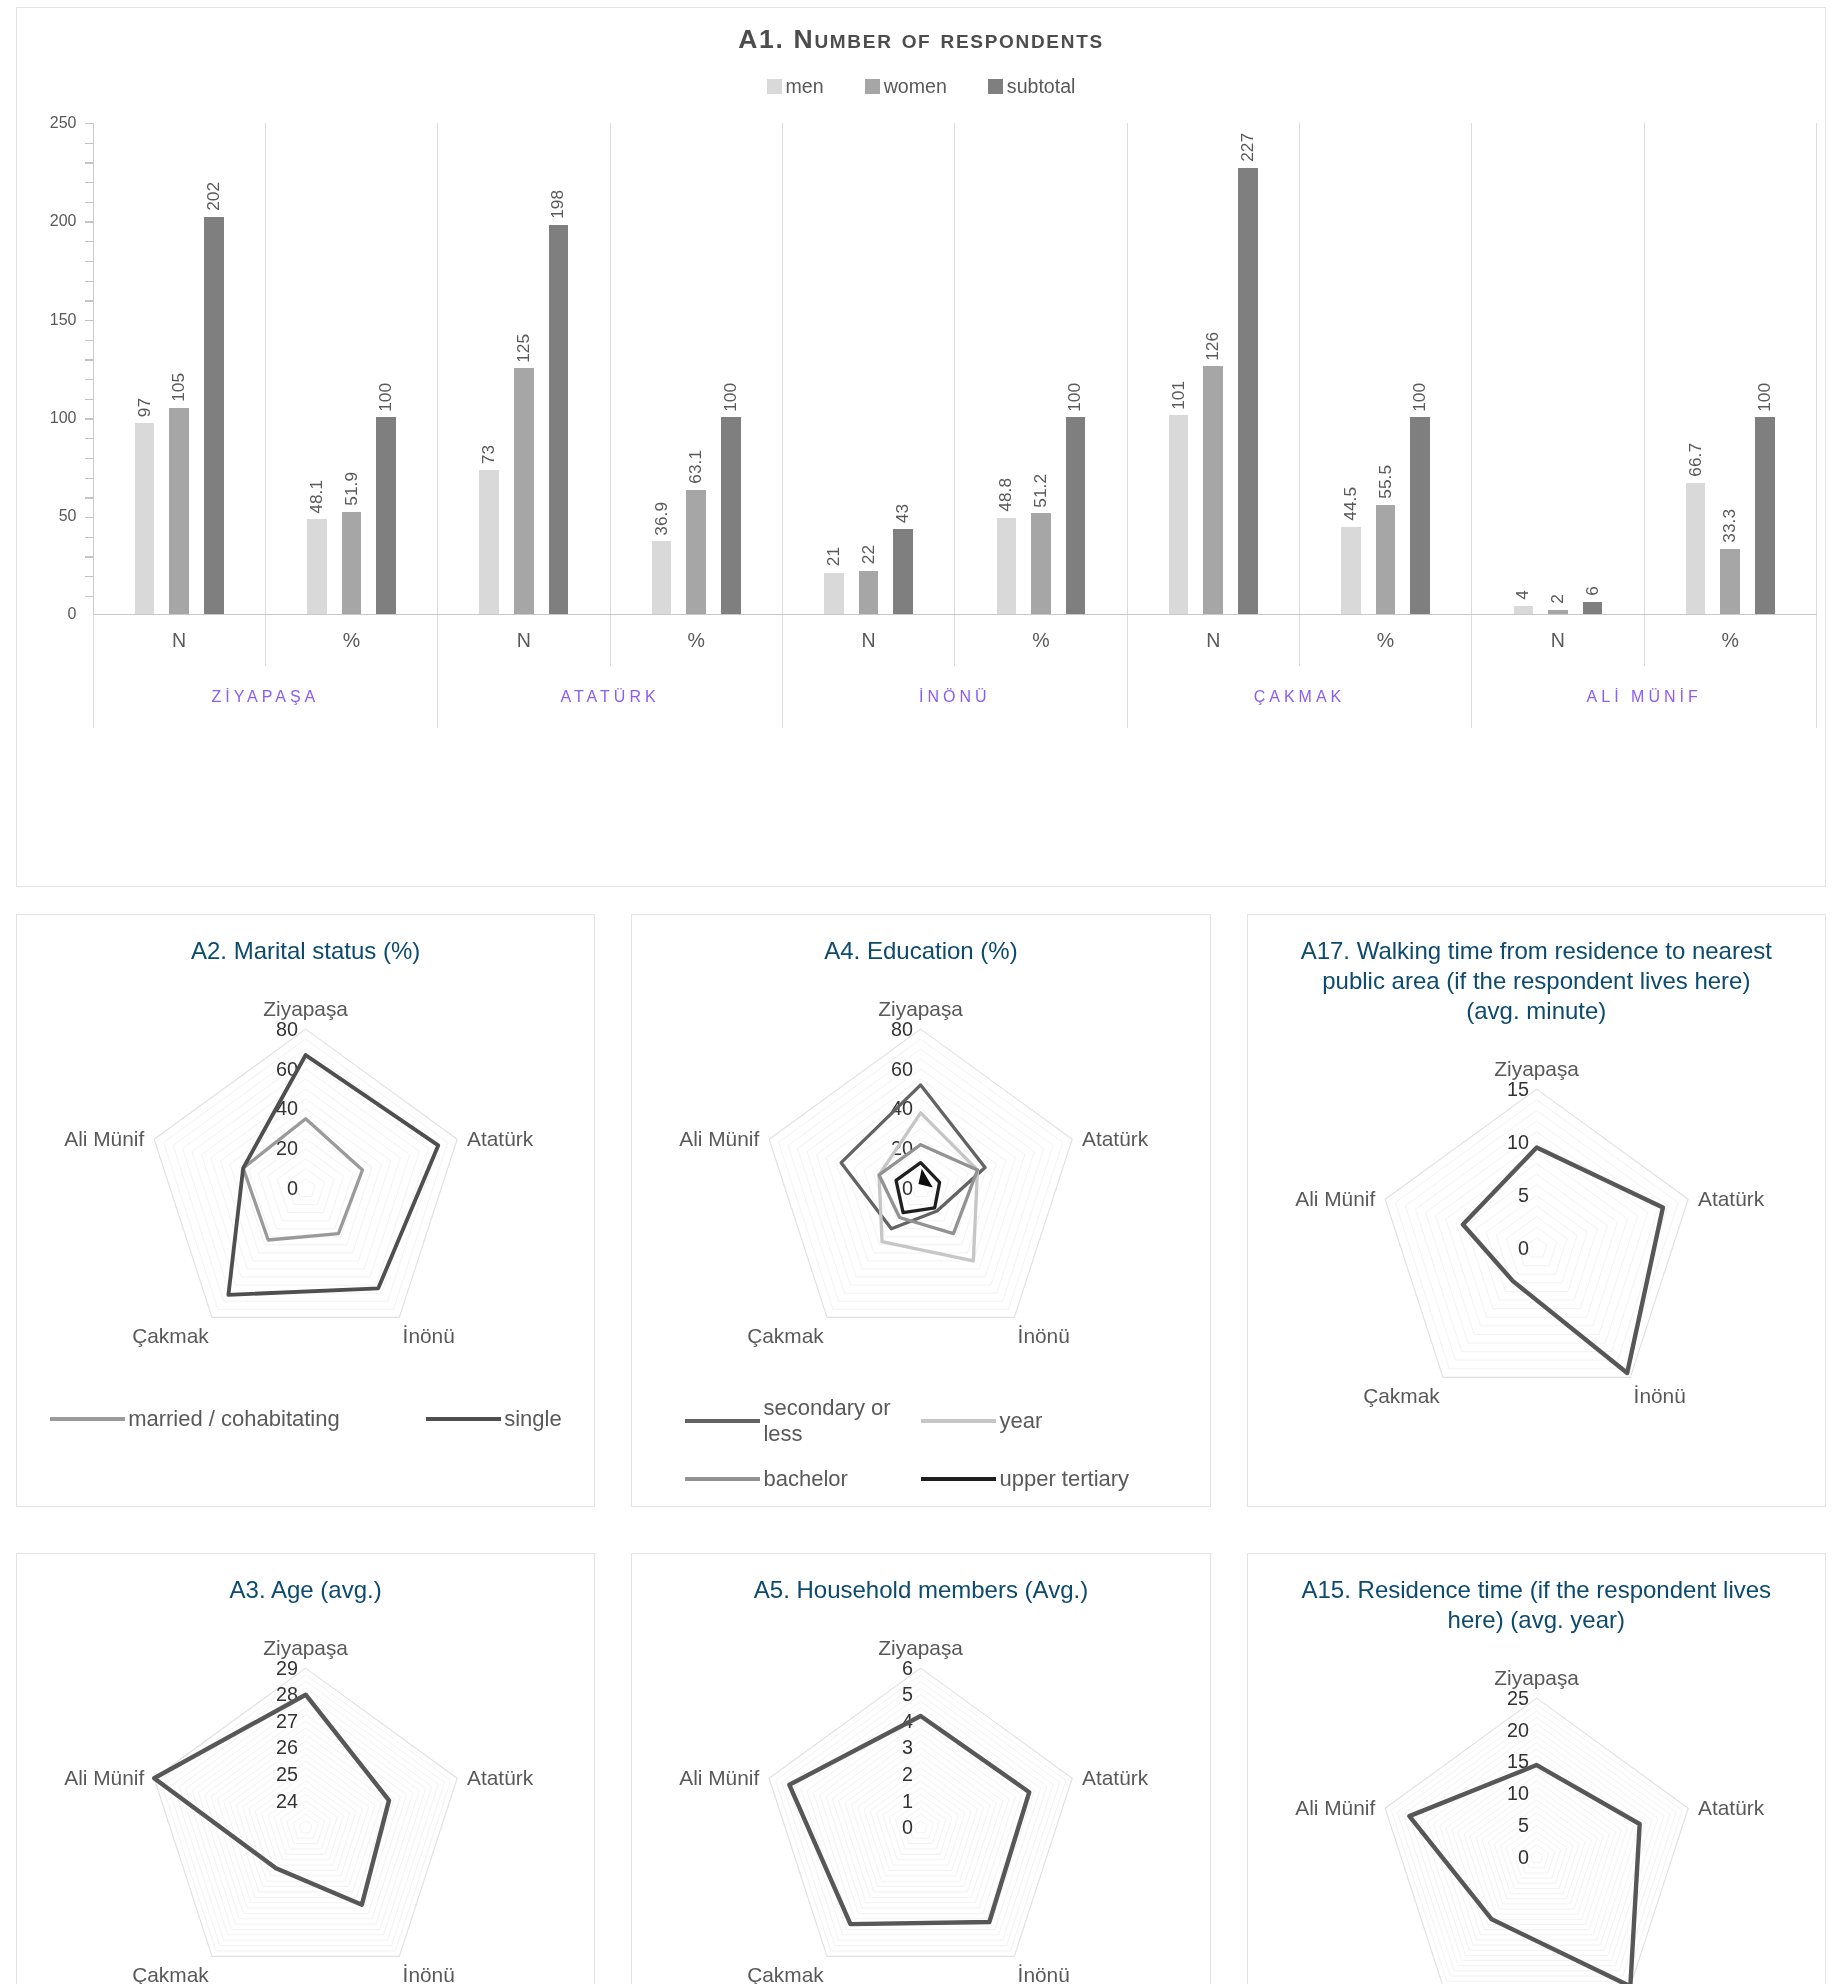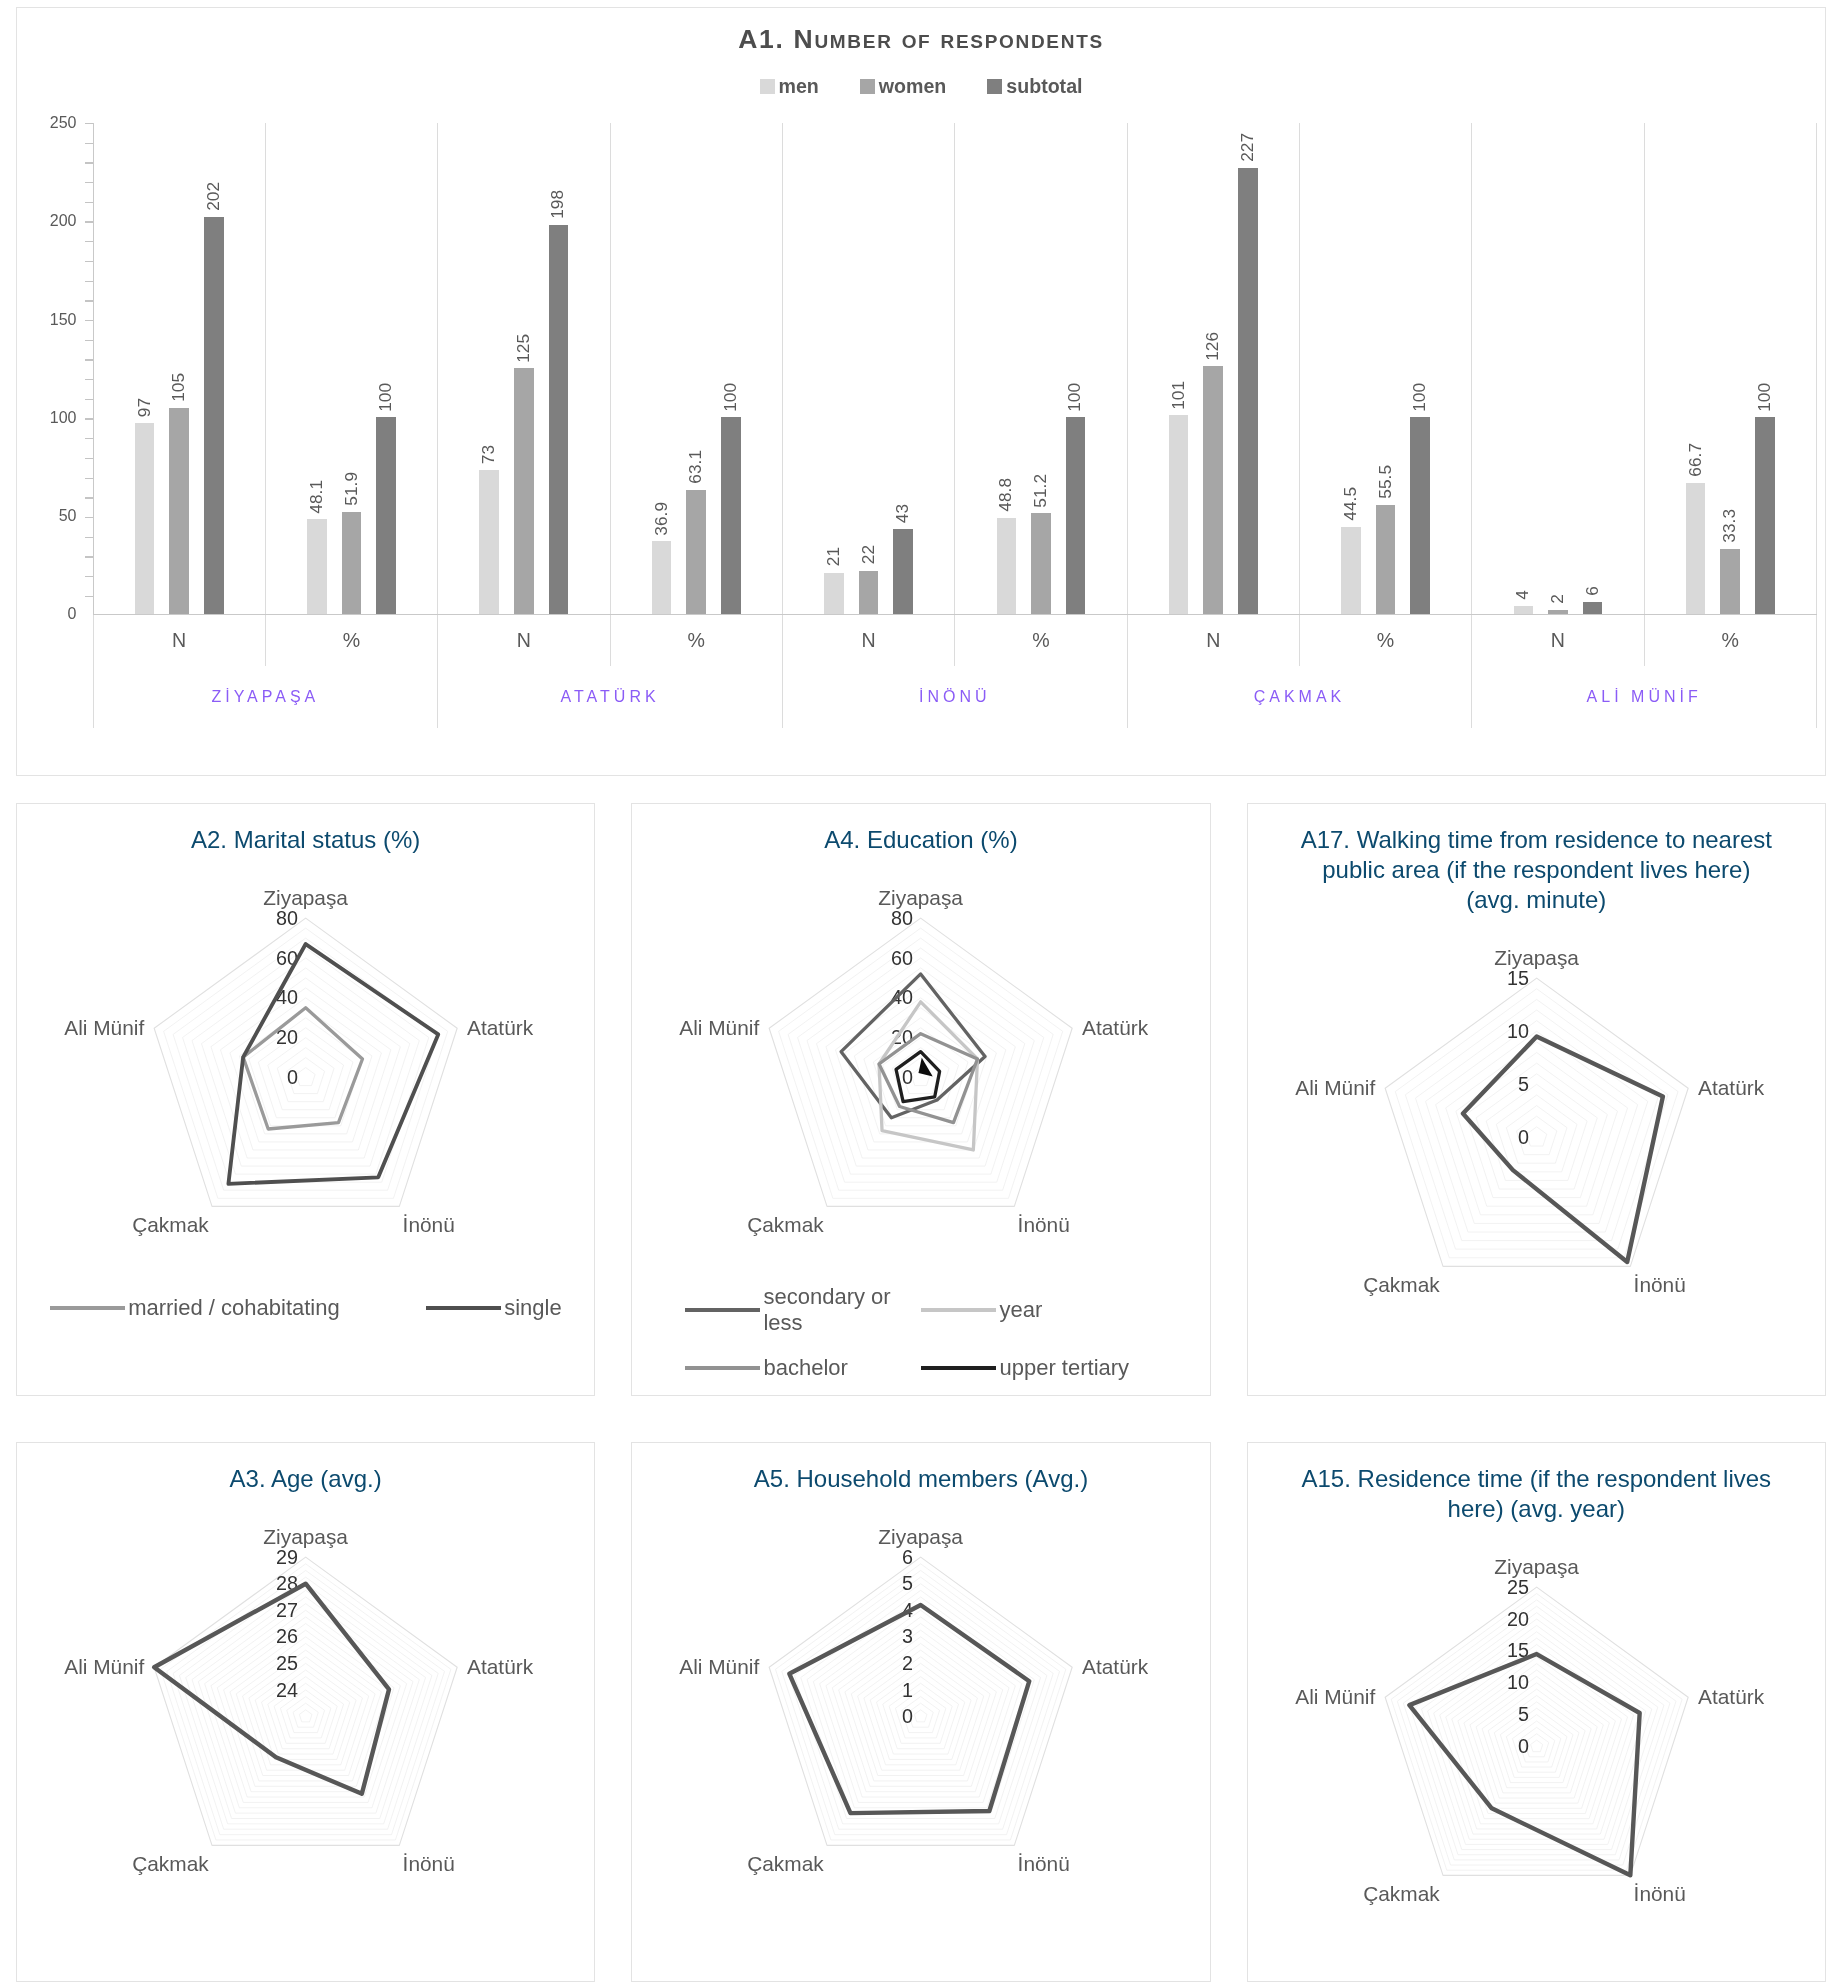--- a/index.html
+++ b/index.html
@@ -1,24 +1,24 @@
 <!DOCTYPE html>
 <html style="font-size:9.2px"><head>
 <meta charset="utf-8">
 <style>
   html,body{margin:0;padding:0;background:#fff;}
   body{width:1842px;height:1985px;font-family:"Liberation Sans",sans-serif;color:#595959;position:relative;}
   .page{padding:7px 16px 0 16px;}
   .panel{background:#fff;border:1.2px solid #e3e3e3;box-sizing:border-box;}
 
   
-  .panel-top{height:769px;margin-bottom:26.5px;padding-top:16px;}
+  .panel-top{height:880px;margin-bottom:26.5px;padding-top:16px;}
   .a1-title{text-align:center;font-size:26.5px;font-weight:bold;font-variant:small-caps;letter-spacing:1.7px;color:#4d4d4d;}
   .a1-legend{display:flex;justify-content:center;gap:41px;margin-top:19.6px;font-size:19.6px;}
-  .a1-legend .item{display:flex;align-items:center;gap:4px;font-weight:bold;}
+  .a1-legend .item{display:flex;align-items:center;gap:4px;}
   .a1-legend .sw{width:15px;height:15px;display:inline-block;}
   .a1-chart{display:flex;margin-top:25px;padding:0 8px 0 11.5px;}
   .y-col{width:64px;position:relative;height:491px;flex:none;}
   .y-col .ylab{position:absolute;right:16px;transform:translateY(-50%);font-size:16px;color:#595959;}
   .y-ticks{position:absolute;right:0;top:0;width:7.5px;height:493px;
     background:repeating-linear-gradient(to bottom,#c4c4c4 0 1.2px,transparent 1.2px 19.7px);}
   .plot-wrap{flex:1;display:flex;flex-direction:column;}
   .plot{display:flex;height:491px;border-left:1.2px solid #c9c9c9;border-bottom:1.2px solid #c9c9c9;}
   .subgroup{flex:1;border-right:1.2px solid #dcdcdc;display:flex;align-items:flex-end;justify-content:center;gap:15px;}
   .slot{width:19.6px;height:100%;position:relative;}

